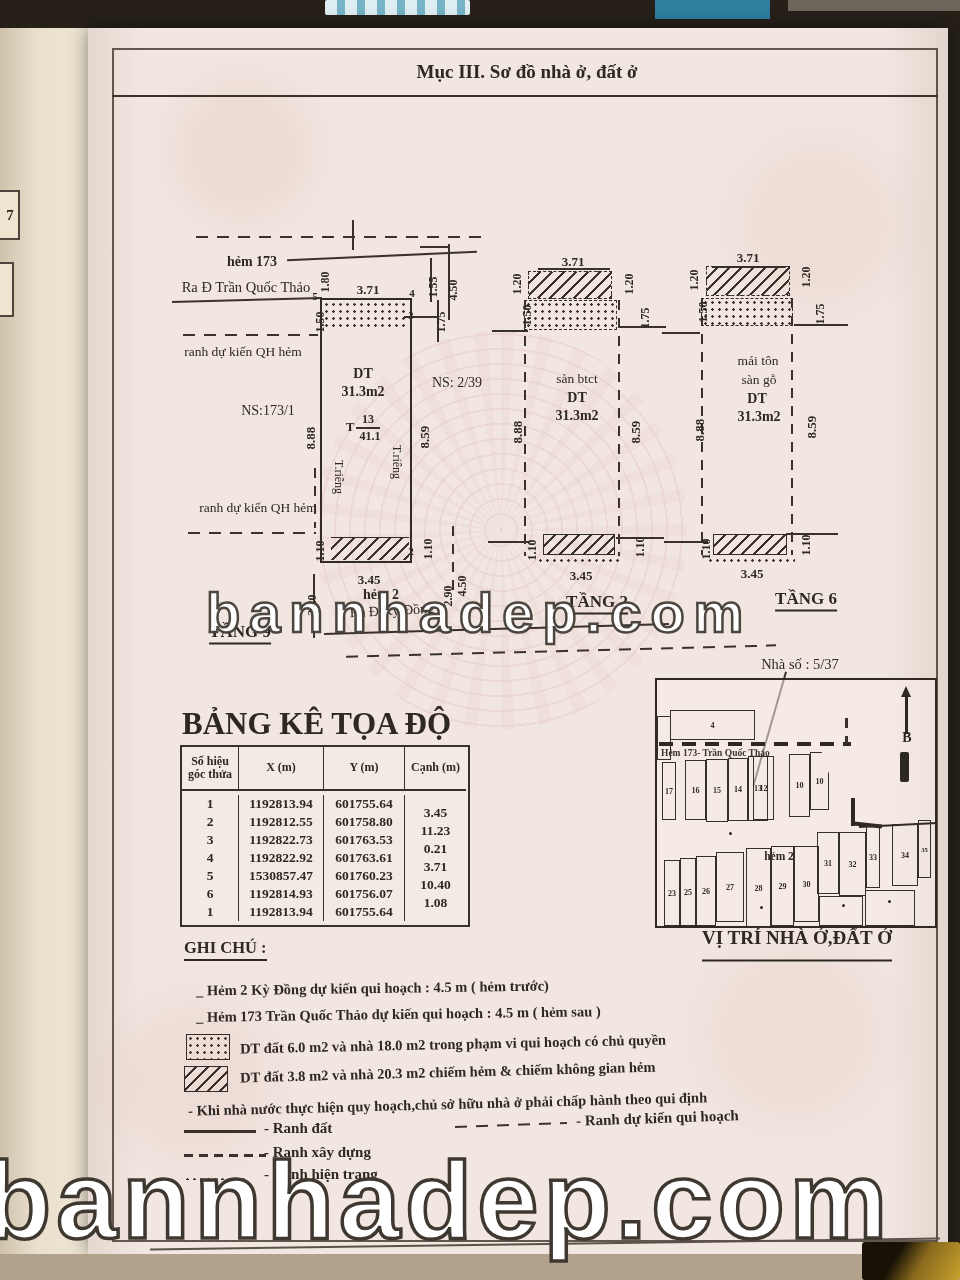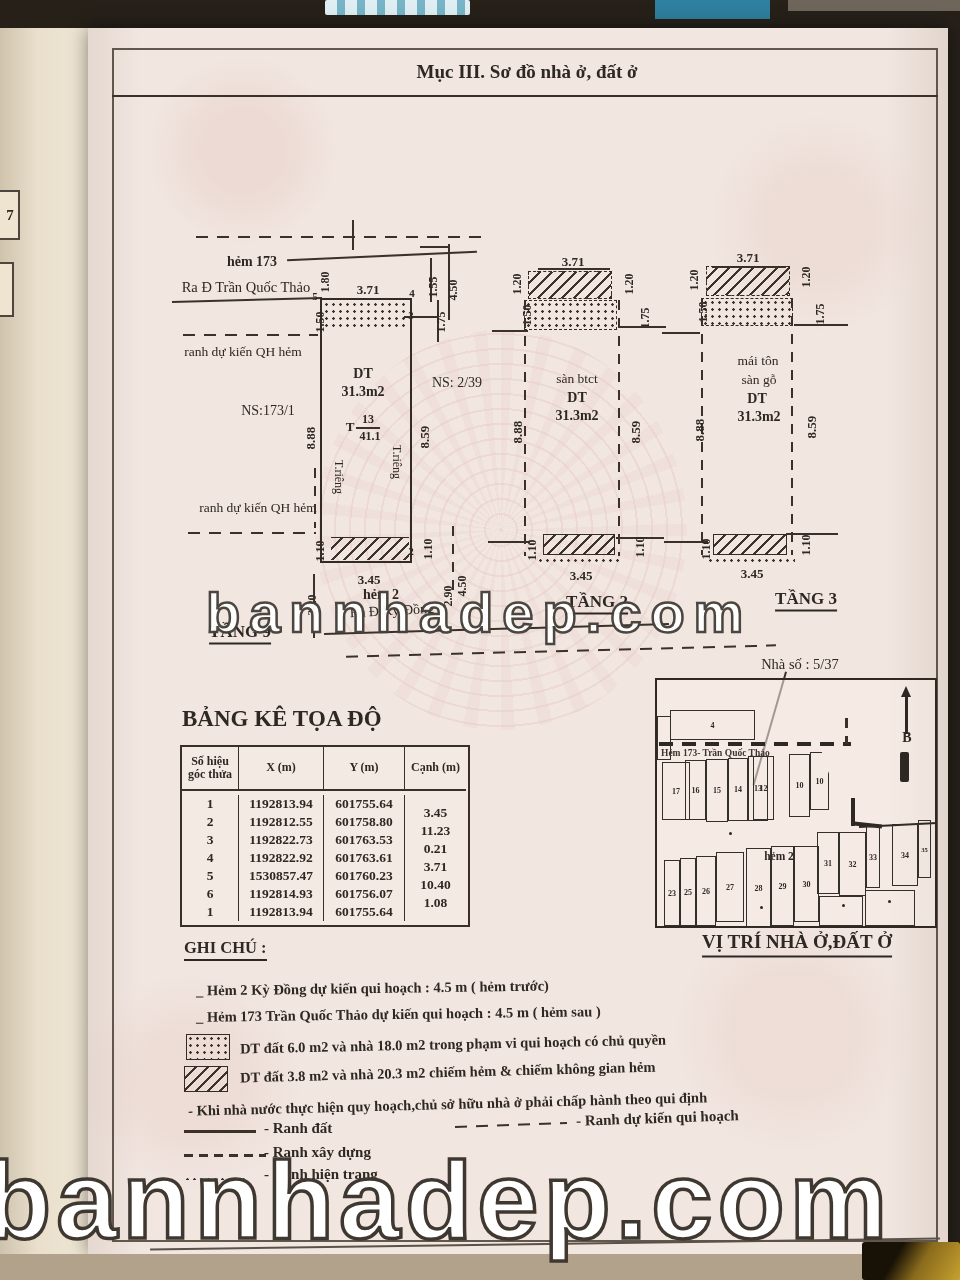--- a/index.html
+++ b/index.html
@@ -170,28 +170,28 @@
   <div class="t b" style="left:759px;top:417px;font-size:14px">31.3m2</div>
   <div class="vr" style="left:700px;top:430px;font-size:13px">8.88</div>
   <div class="vr" style="left:812px;top:427px;font-size:13px">8.59</div>
   <div class="a hatch" style="left:713px;top:534px;width:74px;height:21px;border:1.5px solid #332c26"></div>
   <div class="a dots" style="left:707px;top:557px;width:88px;height:6px"></div>
   <div class="lh" style="left:664px;top:541px;width:44px;height:1.6px"></div>
   <div class="lh" style="left:786px;top:533px;width:52px;height:1.6px"></div>
   <div class="vr" style="left:706px;top:549px">1.10</div>
   <div class="vr" style="left:806px;top:545px">1.10</div>
   <div class="t b" style="left:752px;top:574px;font-size:13px">3.45</div>
-  <div class="t b ubar" style="left:806px;top:600px;font-size:17px">TẦNG 3</div>
+  <div class="t b ubar" style="left:806px;top:600px;font-size:17px">TẦNG 6</div>
 
   <div class="t" style="left:800px;top:664px;font-size:14.5px">Nhà số : 5/37</div>
   <div class="a" style="left:787px;top:672px;width:118px;height:1.6px;background:#3a322a;transform:rotate(106deg);transform-origin:0 0"></div>
 
   <div class="wm" style="left:206px;top:580px;font-size:56px;letter-spacing:9px;opacity:.96">bannhadep.com</div>
 
-  <div class="tl b" style="left:182px;top:706px;font-size:23px">BẢNG KÊ TỌA ĐỘ</div>
+  <div class="tl b" style="left:182px;top:706px;font-size:31px">BẢNG KÊ TỌA ĐỘ</div>
   <div class="tbl">
     <div class="th br">Số hiệu góc thửa</div>
     <div class="th br">X (m)</div>
     <div class="th br">Y (m)</div>
     <div class="th">Cạnh (m)</div>
 
     <div class="td br" style="margin-top:4px">1</div>
     <div class="td br" style="margin-top:4px">1192813.94</div>
     <div class="td br" style="margin-top:4px">601755.64</div>
     <div class="td" style="margin-top:4px"></div>
@@ -252,21 +252,21 @@
 
     <div class="a" style="left:244px;top:6px;width:0;height:0;border-left:5px solid transparent;border-right:5px solid transparent;border-bottom:11px solid #2e2822"></div>
     <div class="a" style="left:248px;top:16px;width:2.5px;height:38px;background:#2e2822"></div>
     <div class="t b" style="left:250px;top:58px;font-size:14px">B</div>
     <div class="a" style="left:243px;top:72px;width:9px;height:30px;background:#2e2822;border-radius:2px"></div>
 
     <div class="a" style="left:2px;top:62px;width:192px;height:3.5px;background:repeating-linear-gradient(90deg,#2e2822 0 14px,transparent 14px 23px)"></div>
     <div class="dv" style="left:188px;top:38px;height:26px;width:3px"></div>
     <div class="tl b" style="left:4px;top:68px;font-size:9.5px;color:#3c352e">Hẻm 173- Trần Quốc Thảo</div>
 
-    <div class="pc" style="left:5px;top:82px;width:28px;height:58px">
+    <div class="pc" style="left:5px;top:82px;width:14px;height:58px">
         <span>17</span>
       </div>
     <div class="pc" style="left:28px;top:80px;width:21px;height:60px">
         <span>16</span>
       </div>
     <div class="pc" style="left:49px;top:79px;width:22px;height:63px">
         <span>15</span>
       </div>
     <div class="pc" style="left:71px;top:78px;width:20px;height:63px">
         <span>14</span>
@@ -327,21 +327,21 @@
         <span>27</span>
       </div>
     <div class="pc" style="left:162px;top:216px;width:44px;height:30px"></div>
     <div class="pc" style="left:208px;top:210px;width:50px;height:36px"></div>
 
     <div class="mapdot" style="left:72px;top:152px"></div>
     <div class="mapdot" style="left:103px;top:226px"></div>
     <div class="mapdot" style="left:185px;top:224px"></div>
     <div class="mapdot" style="left:231px;top:220px"></div>
   </div>
-  <div class="t b" style="left:797px;top:944px;font-size:19px;border-bottom:2.5px solid #2e2822;padding-bottom:3px">VỊ TRÍ NHÀ Ở,ĐẤT Ở</div>
+  <div class="t b" style="left:797px;top:944px;font-size:19px;border-bottom:2.5px solid #2e2822;padding-bottom:11px">VỊ TRÍ NHÀ Ở,ĐẤT Ở</div>
 
   <div class="wm" style="left:-16px;top:1136px;font-size:110px;letter-spacing:5px;-webkit-text-stroke:3.5px #3f3831">bannhadep.com</div>
 
   <div class="a" style="left:150px;top:1243px;width:790px;height:1.5px;background:#5a5248;transform:rotate(-.8deg)"></div>
   <div class="a" style="left:0;top:1254px;width:960px;height:26px;background:#b2a28b"></div>
   <div class="a" style="left:862px;top:1242px;width:98px;height:38px;background:linear-gradient(120deg,#171106 35%,#8a6b1d 60%,#c7a12e);border-radius:3px"></div>
 
 </div>
 
 </body></html>

